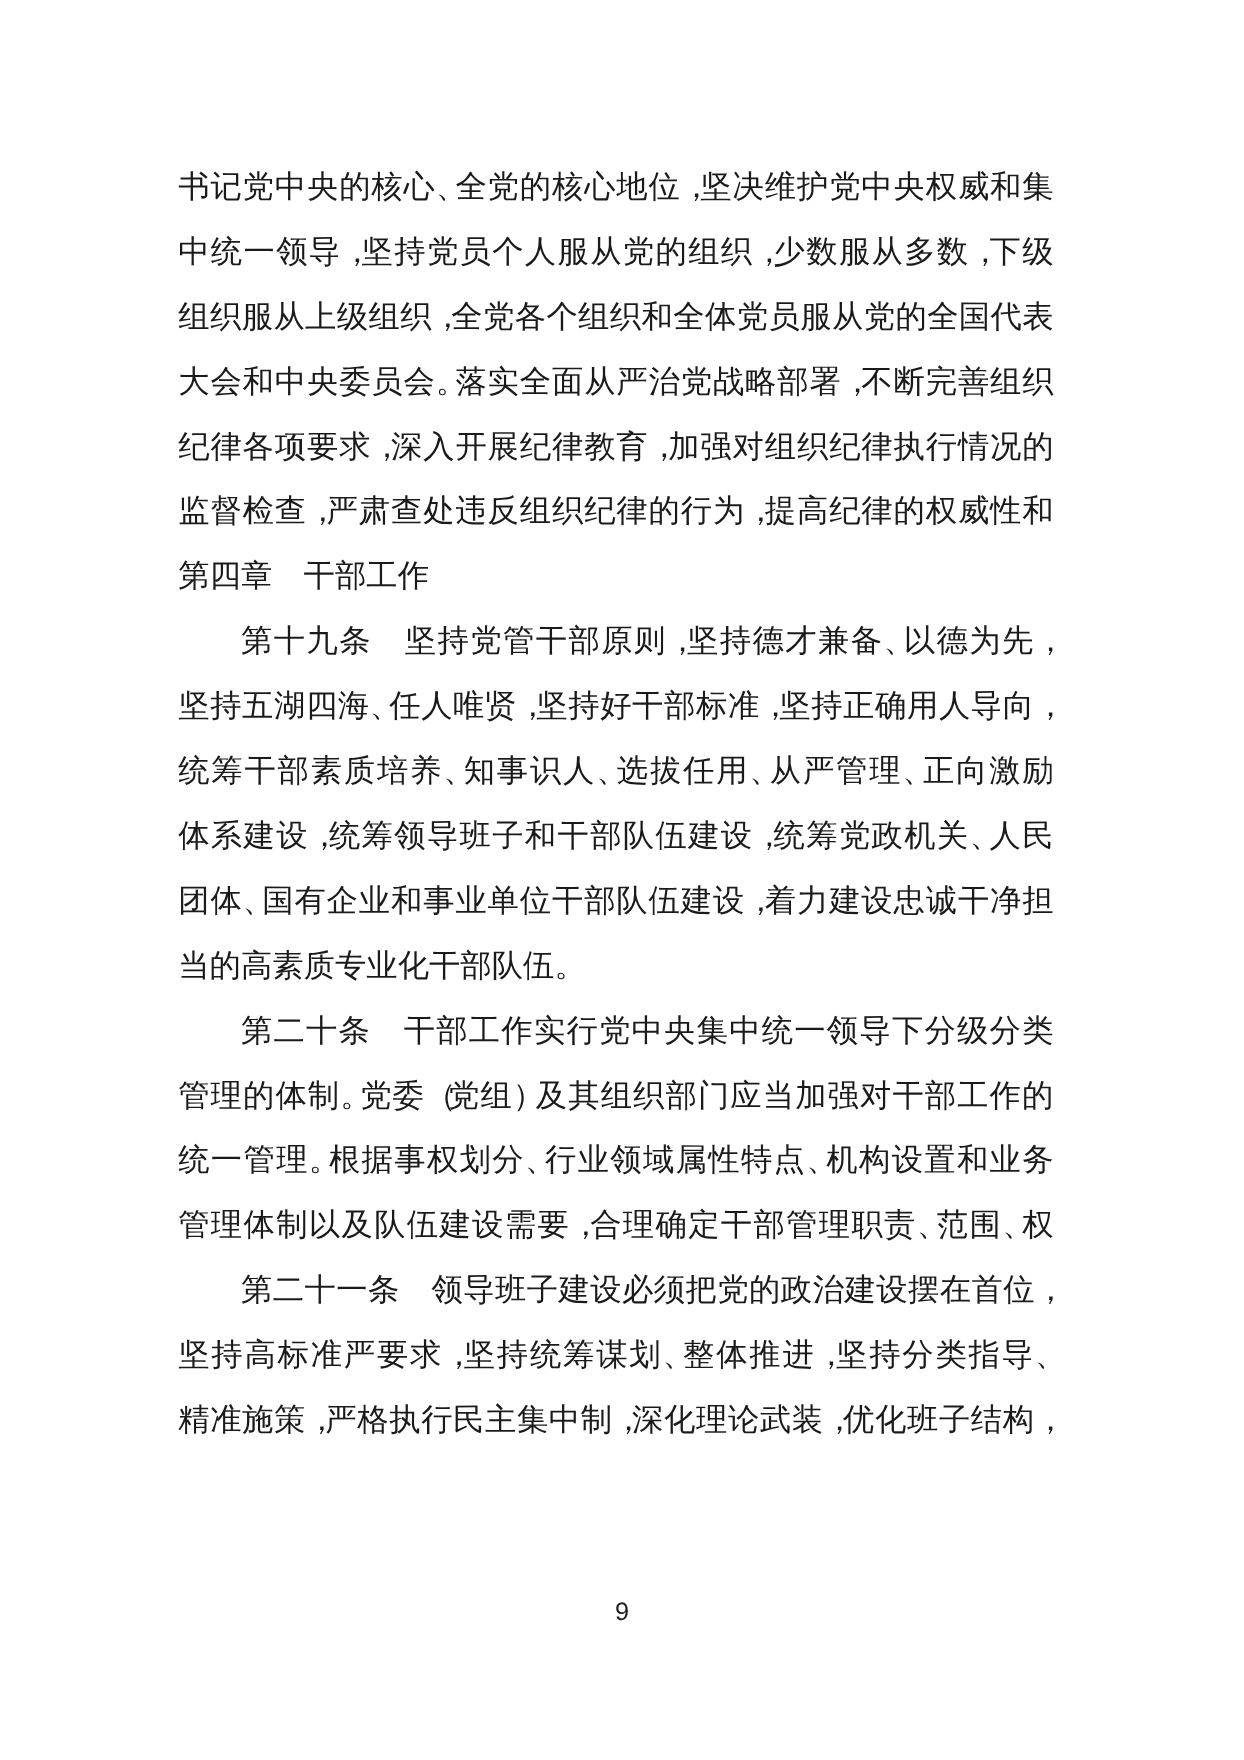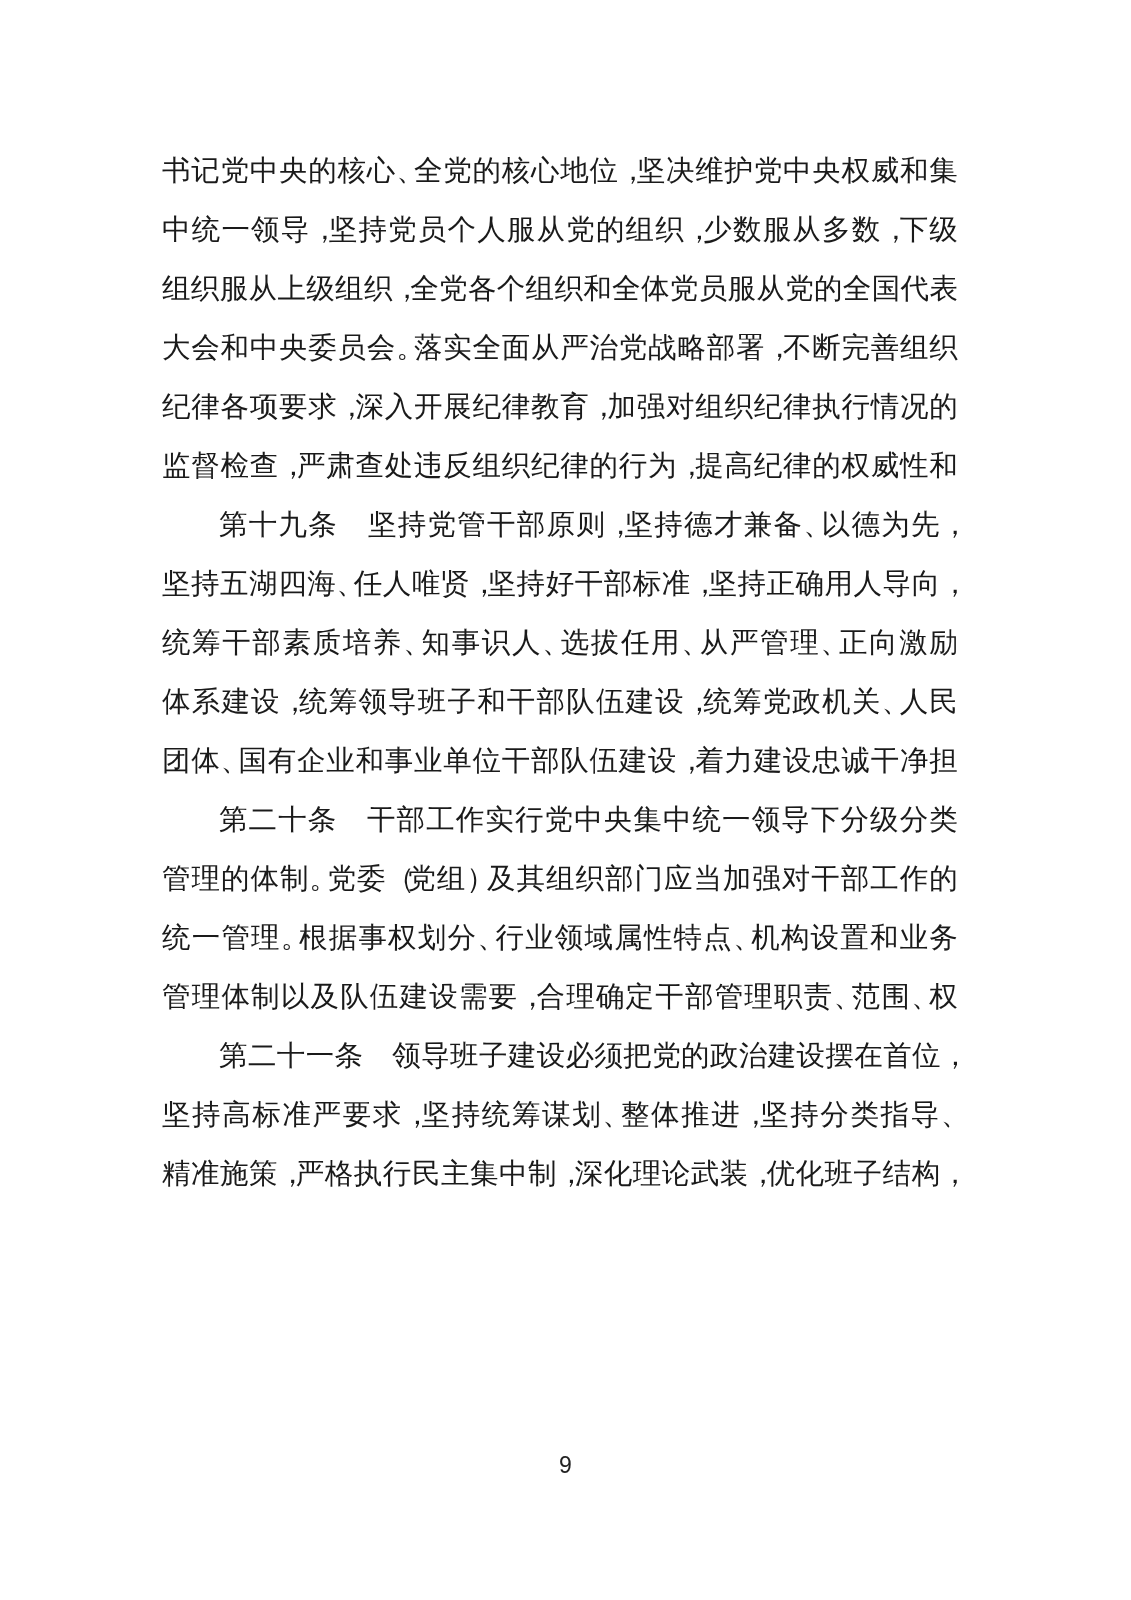--- a/index.html
+++ b/index.html
@@ -243,20 +243,23 @@
           <span class="ch">纪</span>
           <span class="ch">律</span>
           <span class="ch">的</span>
           <span class="ch">权</span>
           <span class="ch">威</span>
           <span class="ch">性</span>
           <span class="ch">和</span>
         </div>
       </div>
       <div class="block">
+        <div class="line">第四章　干部工作</div>
+      </div>
+      <div class="block">
         <div class="line justified indented">
           <span class="ch">第</span>
           <span class="ch">十</span>
           <span class="ch">九</span>
           <span class="ch">条</span>
           <span class="ch">　</span>
           <span class="ch">坚</span>
           <span class="ch">持</span>
           <span class="ch">党</span>
           <span class="ch">管</span>
@@ -392,20 +395,21 @@
           <span class="ch">着</span>
           <span class="ch">力</span>
           <span class="ch">建</span>
           <span class="ch">设</span>
           <span class="ch">忠</span>
           <span class="ch">诚</span>
           <span class="ch">干</span>
           <span class="ch">净</span>
           <span class="ch">担</span>
         </div>
+        <div class="line">当的高素质专业化干部队伍。</div>
       </div>
       <div class="block">
         <div class="line justified indented">
           <span class="ch">第</span>
           <span class="ch">二</span>
           <span class="ch">十</span>
           <span class="ch">条</span>
           <span class="ch">　</span>
           <span class="ch">干</span>
           <span class="ch">部</span>

